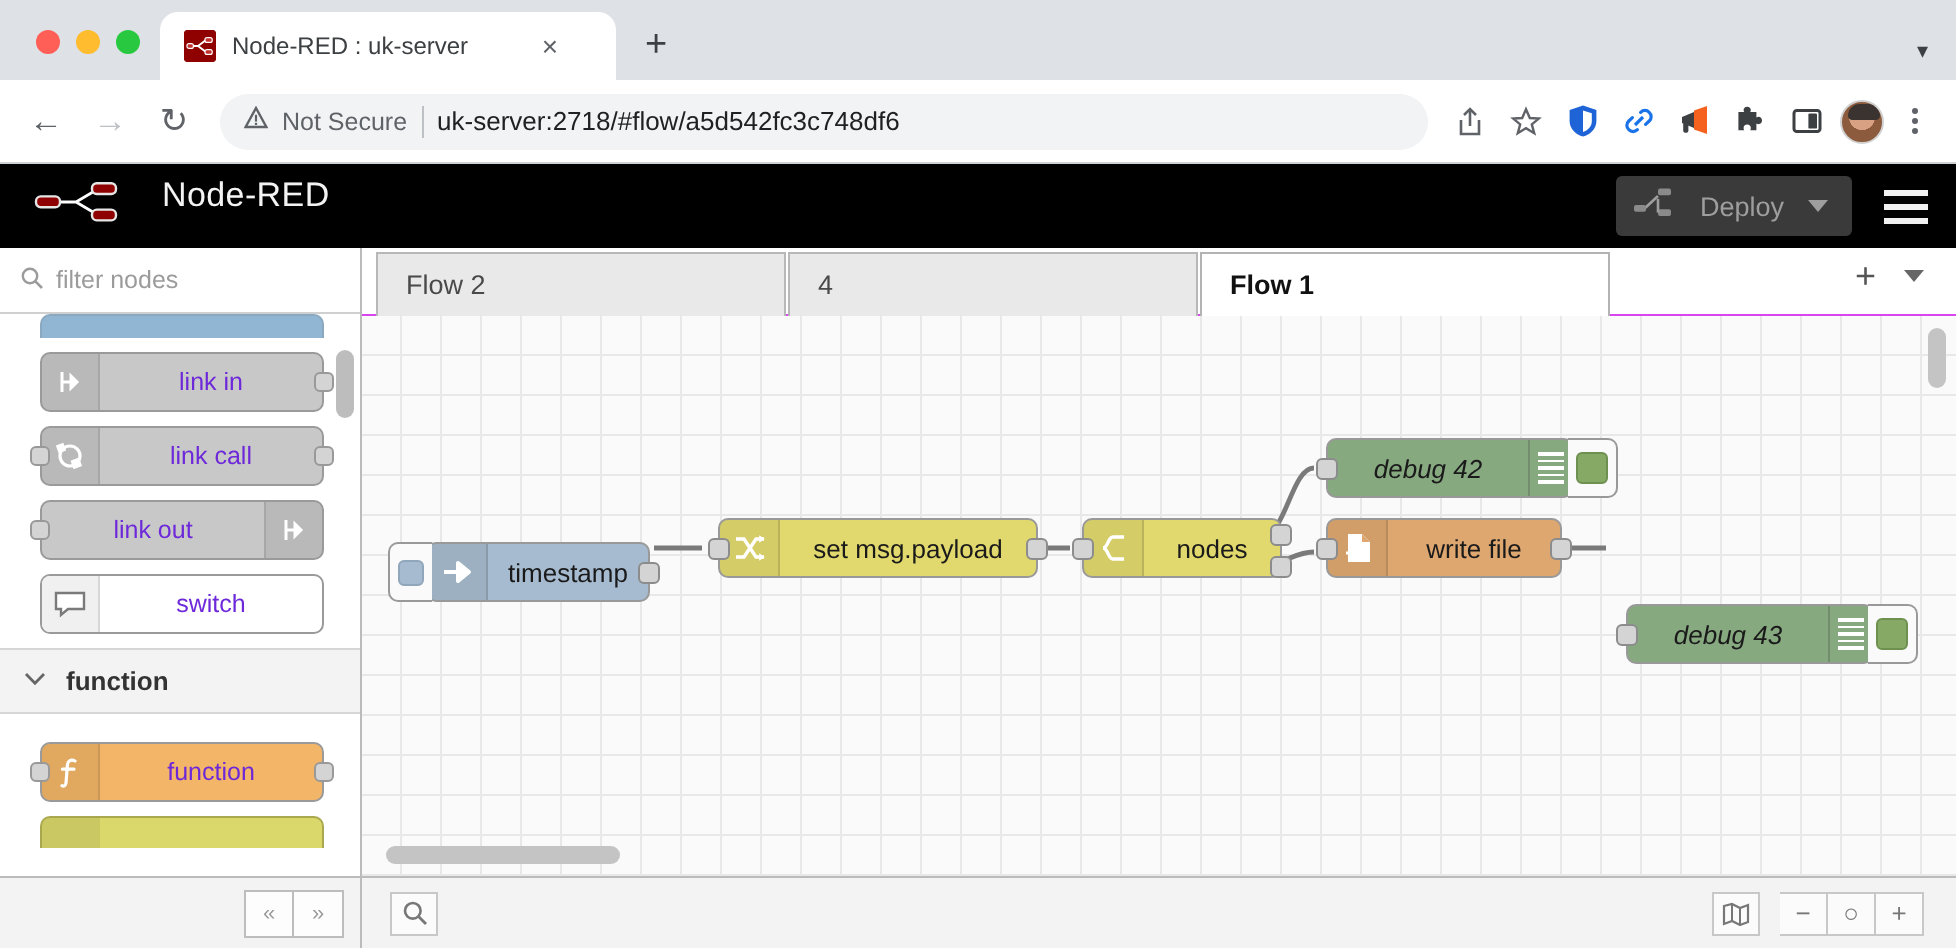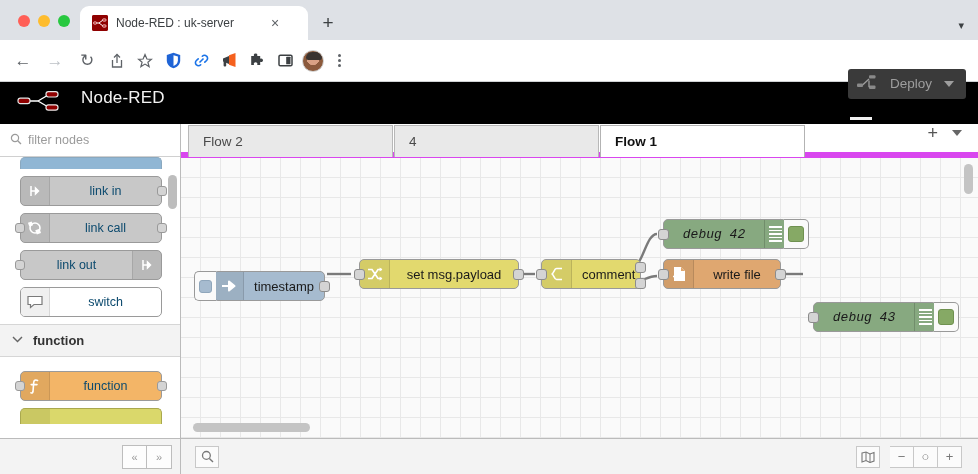--- a/index.html
+++ b/index.html
@@ -145,21 +145,21 @@
     background: #000000;
     display: flex;
     align-items: center;
     padding: 0 12px 0 16px;
   }
   .nr-logo-wrap { display: flex; align-items: flex-start; gap: 19px; }
   .nr-brand {
     color: #f3f3f3; font-size: 17px; letter-spacing: 0.2px;
   }
   .nr-header-right {
-    margin-left: auto; display: flex; align-items: flex-start; gap: 14px; flex-direction: column;
+    margin-left: auto; display: flex; align-items: center; gap: 14px;
   }
   .deploy-btn {
     height: 30px;
     background: #3a3a3a;
     display: flex; align-items: center;
     border-radius: 3px;
     padding: 0 4px 0 8px;
     gap: 8px;
     color: #aaaaaa;
   }
@@ -205,21 +205,21 @@
     padding-top: 0;
   }
   .pal-node {
     height: 30px;
     margin: 7px 18px 7px 20px;
     border-radius: 5px;
     border: 1px solid #9a9a9a;
     display: flex; align-items: center;
     position: relative;
     font-size: 12.5px;
-    color: #0c4a6e;
+    color: #6d28d9;
   }
   .pal-node .lbl { flex: 1 1 auto; text-align: center; padding: 0 4px; }
   .pal-ico {
     width: 29px; height: 100%;
     background: rgba(0,0,0,0.07);
     display: flex; align-items: center; justify-content: center;
     flex: 0 0 auto;
   }
   .pal-ico.left { border-radius: 4px 0 0 4px; border-right: 1px solid rgba(0,0,0,0.1); }
   .pal-ico.right { border-radius: 0 4px 4px 0; border-left: 1px solid rgba(0,0,0,0.1); }
@@ -266,23 +266,23 @@
   
   .flow-area {
     flex: 1 1 auto;
     display: flex; flex-direction: column;
     position: relative;
     min-width: 0;
   }
   .tabbar {
     height: 34px;
     background: #ffffff;
-    display: flex; align-items: flex-start;
+    display: flex; align-items: center;
     flex: 0 0 auto;
-    border-bottom: 6px solid #d946ef;
+    border-bottom: 1px solid #d946ef;
     padding-left: 7px;
   }
   .ftab {
     height: 32px;
     width: 205px;
     background: #e9e9e9;
     border: 1px solid #b8b8b8;
     border-bottom: none;
     display: flex; align-items: center;
     padding: 0 14px;
@@ -334,21 +334,21 @@
   }
   .node .ni {
     width: 30px; height: 100%;
     background: rgba(0,0,0,0.06);
     border-right: 1px solid rgba(0,0,0,0.12);
     border-radius: 4px 0 0 4px;
     display: flex; align-items: center; justify-content: center;
     flex: 0 0 auto;
   }
   .node .nl { flex: 1 1 auto; text-align: center; padding: 0 10px; white-space: nowrap;}
-  .node .nl.ital { font-style: italic; font-family: Liberation Mono, monospace; }
+  .node .nl.ital { font-style: italic; }
   .nport {
     width: 11px; height: 11px;
     background: #d4d4d4;
     border: 1px solid #8c8c8c;
     border-radius: 3px;
     position: absolute;
   }
   .inject-btn {
     position: absolute; left: -20px; top: -1px;
     width: 22px; height: 30px;
@@ -466,20 +466,32 @@
 
   <div class="newtab">+</div>
   <div class="chev-down-win">▾</div>
 </div>
 
 <div class="browser-toolbar">
   <div class="navbtn">←</div>
   <div class="navbtn disabled">→</div>
   <div class="navbtn">↻</div>
 
+  <div class="omnibox">
+    <span class="warn-ico">
+      <svg width="12" height="12" viewBox="0 0 12 12">
+          <path d="M6 1 L11.2 10.5 L0.8 10.5 Z" fill="none" stroke="#5f6368" stroke-width="1.2"></path>
+          <rect x="5.45" y="4.4" width="1.1" height="3.4" fill="#5f6368"></rect>
+          <rect x="5.45" y="8.4" width="1.1" height="1.1" fill="#5f6368"></rect>
+        </svg>
+    </span>
+    <span class="not-secure">Not Secure</span>
+    <span class="omni-sep"></span>
+    <span class="url">uk-server:2718/#flow/a5d542fc3c748df6</span>
+  </div>
 
   <div class="tb-icon">
     <svg width="16" height="16" viewBox="0 0 16 16">
         <path d="M8 1.5 L8 10" stroke="#5f6368" stroke-width="1.3" fill="none"></path>
         <path d="M5 4.5 L8 1.5 L11 4.5" stroke="#5f6368" stroke-width="1.3" fill="none"></path>
         <path d="M3.5 7 L3.5 14 L12.5 14 L12.5 7" stroke="#5f6368" stroke-width="1.3" fill="none"></path>
       </svg>
   </div>
   <div class="tb-icon">
     <svg width="16" height="16" viewBox="0 0 16 16">
@@ -701,21 +713,21 @@
         <span class="nport" style="right:-6px; top:9px;"></span>
       </div>
 
       <div class="node" style="left:360px; top:101px; width:100px; background:#e2d96e;">
         <span class="nport" style="left:-6px; top:9px;"></span>
         <span class="ni">
           <svg width="18" height="16" viewBox="0 0 18 16">
               <path d="M14 2.5 L8.5 2.5 C6 2.5 6 8 3.5 8 C6 8 6 13.5 8.5 13.5 L14 13.5" stroke="#ffffff" stroke-width="1.7" fill="none"></path>
             </svg>
         </span>
-        <span class="nl">comment</span>
+        <span class="nl">nodes</span>
         <span class="nport" style="right:-6px; top:2px;"></span>
         <span class="nport" style="right:-6px; top:18px;"></span>
       </div>
 
       <div class="node" style="left:482px; top:61px; width:124px; background:#87a980; padding-left:0;">
         <span class="nport" style="left:-6px; top:9px;"></span>
         <span class="nl ital">debug 42</span>
         <span class="dbg-lines">
             <i></i>
             <i></i>

